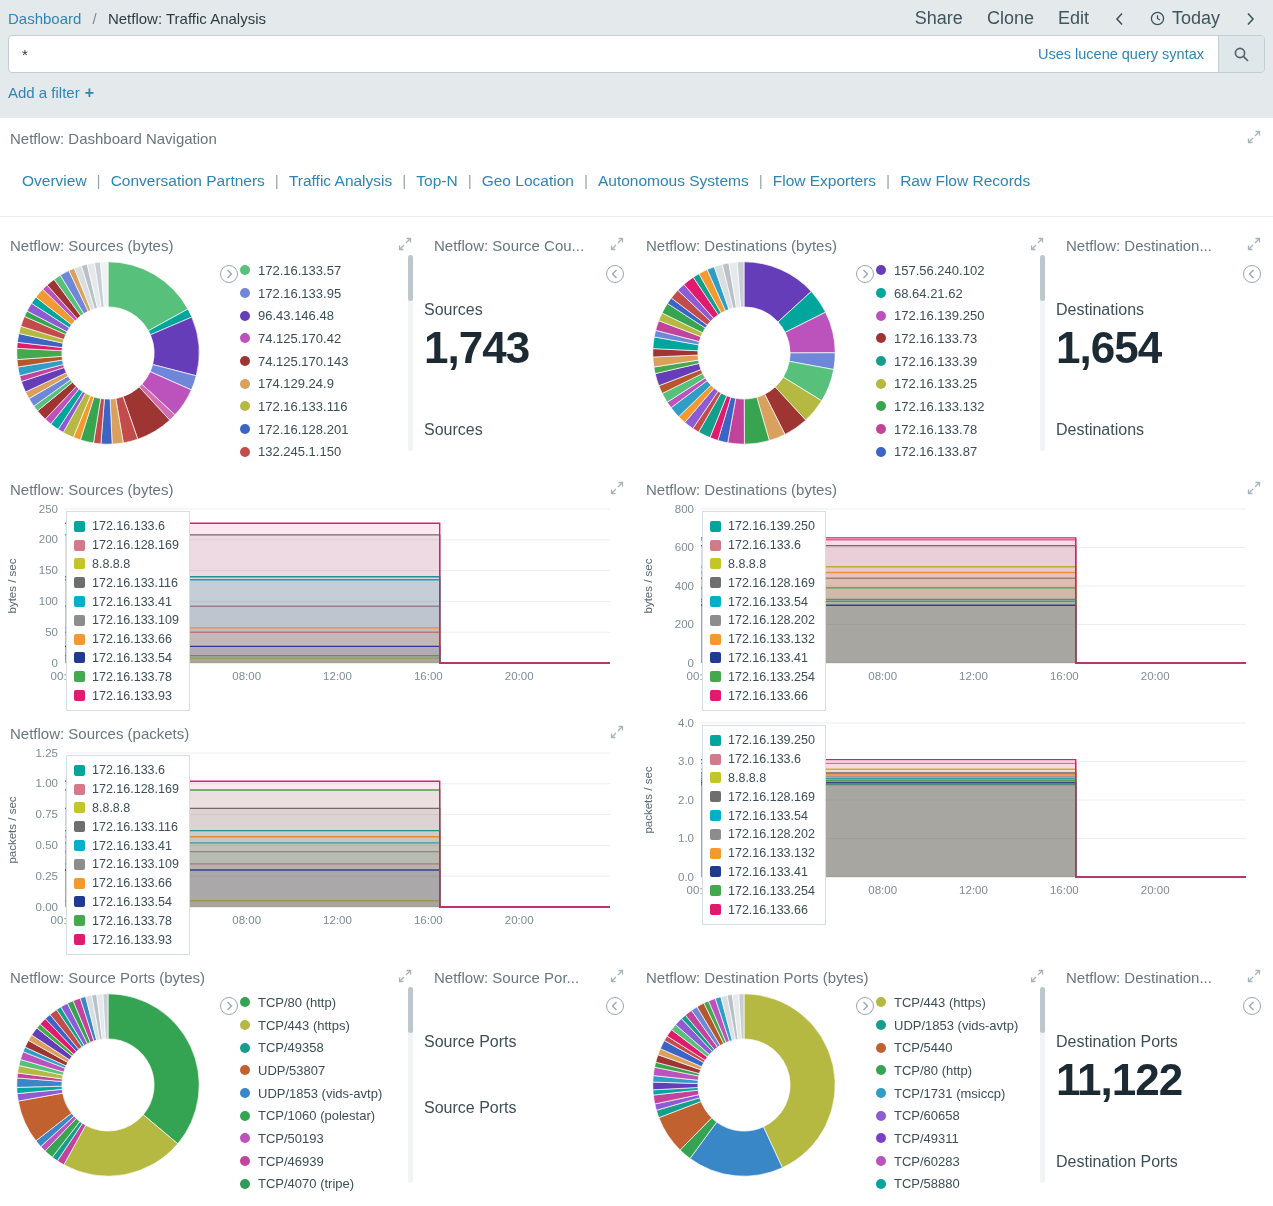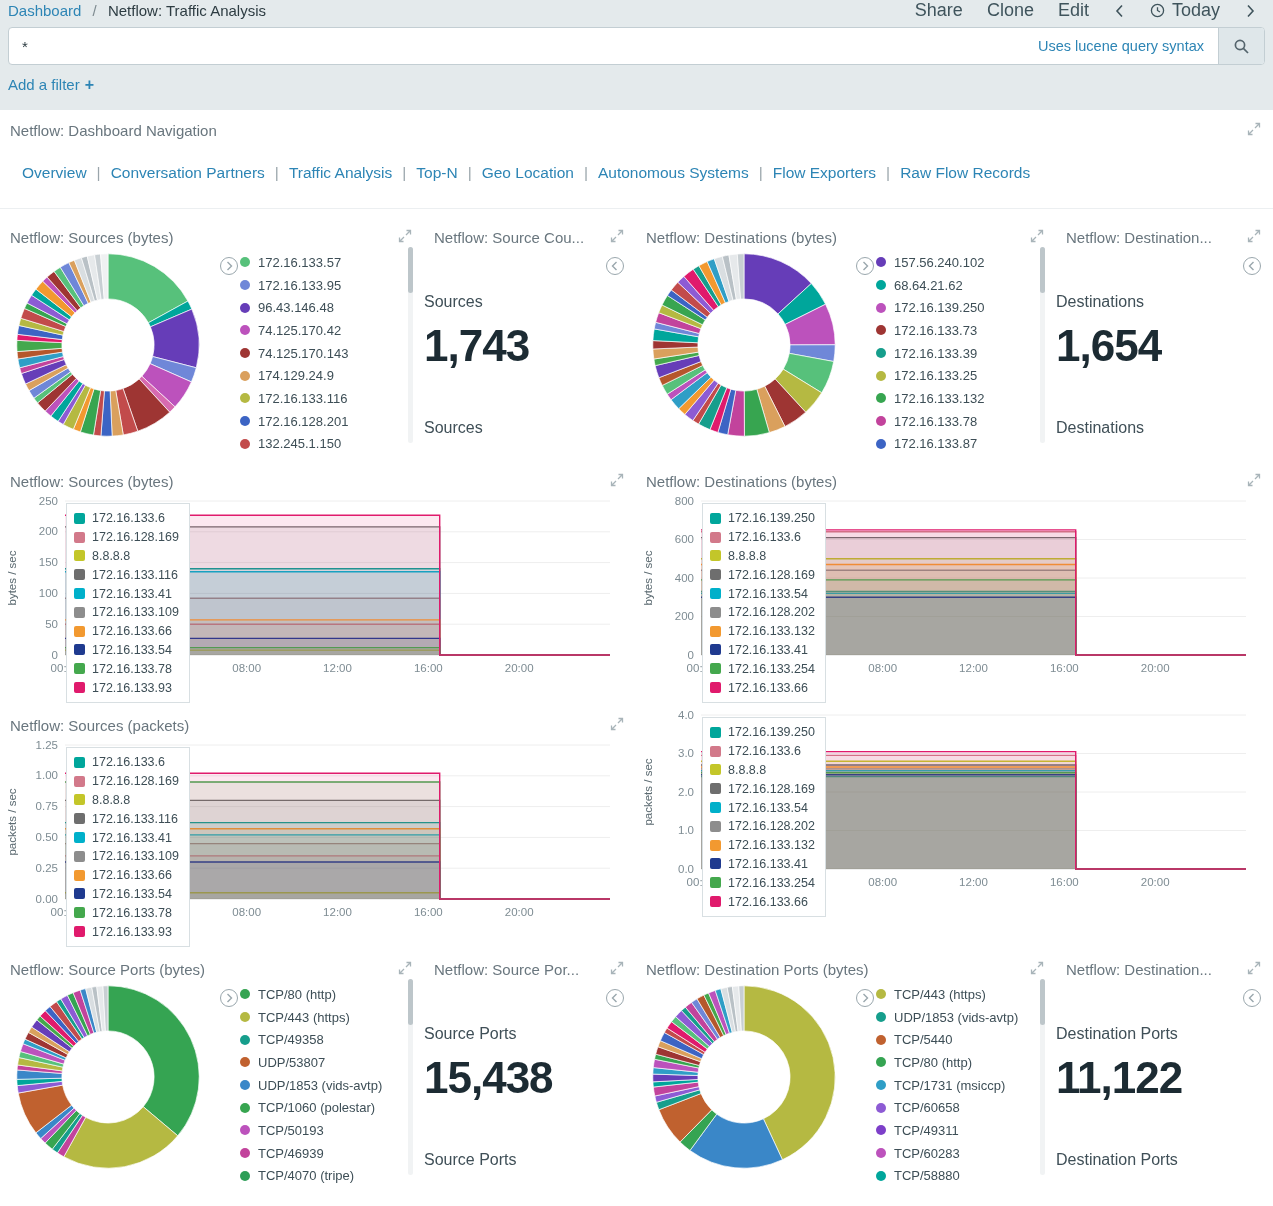--- a/index.html
+++ b/index.html
@@ -2,21 +2,21 @@
 <html><head>
 <meta charset="utf-8">
 <style>
   * { box-sizing: border-box; }
   html,body { margin:0; padding:0; background:#fff; }
   .page { width:1273px; height:1206px; overflow:hidden; background:#fff;
           font-family:"Liberation Sans", sans-serif; color:#34454c; position:relative; }
 
   
   .header { background:#e4eaec; padding-bottom:2px; }
-  .topbar { display:flex; justify-content:space-between; align-items:center; padding:0 16px 6px 8px; }
+  .topbar { display:flex; justify-content:space-between; align-items:center; padding:8px 16px 6px 8px; }
   .breadcrumb { font-size:15px; }
   .breadcrumb a { color:#2d85b5; text-decoration:none; cursor:pointer; }
   .breadcrumb .sep { color:#7d8a90; margin:0 7px; }
   .breadcrumb .current { color:#2d3c42; }
   .topbar-actions { display:flex; align-items:center; gap:24px; font-size:18px; color:#3f545c; }
   .topbar-actions a { color:#3f545c; text-decoration:none; cursor:pointer; }
   .timewidget { display:flex; align-items:center; gap:7px; }
   .chev-btn { background:none; border:none; padding:0 2px; cursor:pointer; display:flex; align-items:center; }
 
   .searchrow { padding:0 8px; }
@@ -57,21 +57,21 @@
   .leg-item { display:flex; align-items:center; cursor:pointer; }
   .pie-legend .leg-item { height:22.7px; font-size:13px; color:#3d4e56; }
   .dot { width:10px; height:10px; border-radius:50%; margin-right:8px; flex:none; }
   .leg-lab { white-space:nowrap; }
   .vscroll { position:absolute; right:11px; top:30px; width:5px; height:196px; background:#f1f3f4; border-radius:3px; }
   .vscroll .thumb { width:5px; height:46px; background:#bdc6ca; border-radius:3px; cursor:pointer; }
 
   
   .metric-panel { text-align:left; }
   .metric-top { margin-top:46px; font-size:16px; color:#3f4f57; }
-  .metric-value { margin-top:10px; font-size:44px; font-weight:700; color:#1c2b33; letter-spacing:-1px; }
+  .metric-value { margin-top:4px; font-size:44px; font-weight:700; color:#1c2b33; letter-spacing:-1px; }
   .metric-bottom { margin-top:48px; font-size:16px; color:#3f4f57; }
 
   
   .area-wrap { position:relative; margin-top:2px; }
   .area-chart text { fill:#7e8c93; font-size:11.5px; font-family:"Liberation Sans", sans-serif; }
   .area-chart text.ylab { fill:#5b6a71; }
   .area-legend { position:absolute; left:66px; top:10px; background:#fff; border:1px solid #d8dfe2;
                  margin:0; padding:5px 10px 5px 7px; list-style:none; }
   .area-legend .leg-item { height:18.8px; font-size:12.5px; color:#3d4e56; }
   .sq { width:11px; height:11px; border-radius:2px; margin-right:7px; flex:none; }
@@ -844,21 +844,20 @@
           <span class="expand-icon"><svg width="14" height="14" viewBox="0 0 14 14">
                 <path d="M8.5 1.5h4v4M12.5 1.5L8 6M5.5 12.5h-4v-4M1.5 12.5L6 8" fill="none" stroke="#9aa7ad" stroke-width="1.3"></path>
               </svg></span>
         </div>
         <button class="legend-toggle lt-metric">
             <svg width="8" height="10" viewBox="0 0 8 10">
               <polyline points="5.5,1 1.5,5 5.5,9" fill="none" stroke="#9aa7ad" stroke-width="1.4"></polyline>
             </svg>
           </button>
         <div class="metric-top">Source Ports</div>
-        <div class="metric-value">15,438</div>
         <div class="metric-bottom">Source Ports</div>
       </div>
 
       <div class="panel">
         <div class="panel-head">
           <span class="panel-title">Netflow: Destination Ports (bytes)</span>
           <span class="expand-icon"><svg width="14" height="14" viewBox="0 0 14 14">
                 <path d="M8.5 1.5h4v4M12.5 1.5L8 6M5.5 12.5h-4v-4M1.5 12.5L6 8" fill="none" stroke="#9aa7ad" stroke-width="1.3"></path>
               </svg></span>
         </div>

